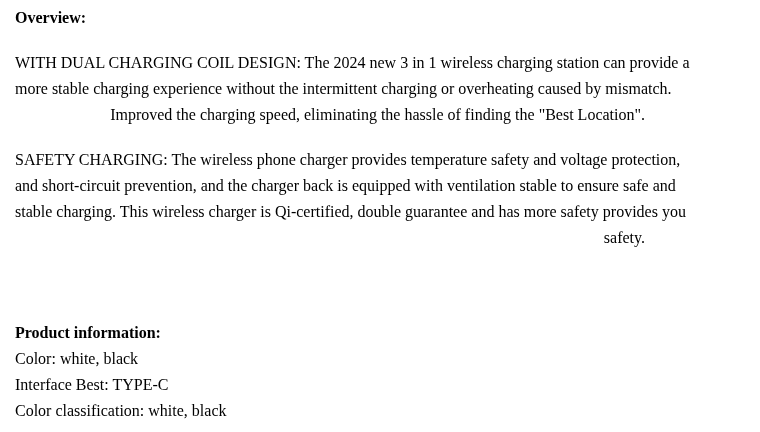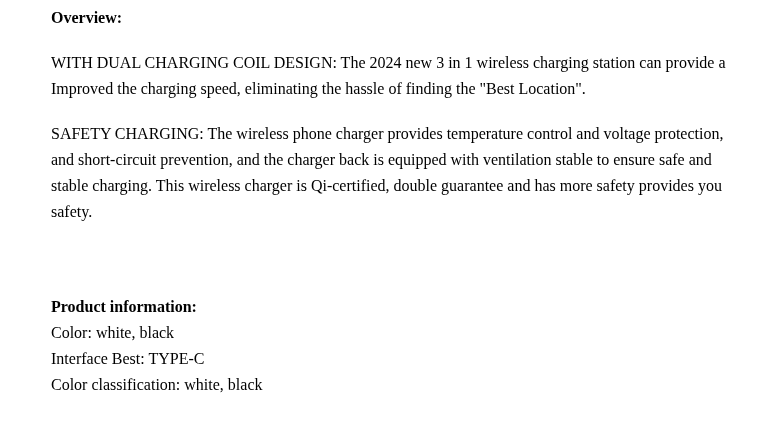--- a/index.html
+++ b/index.html
@@ -13,49 +13,50 @@
     overflow: hidden;
     font-family: "Liberation Serif", "DejaVu Serif", serif;
     font-size: 16px;
     line-height: 26px;
     color: #000000;
   }
   .page {
     padding: 5px 15px 0 15px;
     box-sizing: border-box;
     width: 660px;
-    margin-left: 36px;
   }
   .heading {
     font-weight: bold;
   }
   .para {
     margin-top: 19px;
+    text-align: right;
   }
   .product-info {
     margin-top: 69px;
   }
   .line {
     white-space: nowrap;
   }
 </style>
 </head>
 <body>
 
 <div class="page">
 
   <div class="heading">Overview:</div>
 
   <div class="para">
     <div class="line">WITH DUAL CHARGING COIL DESIGN: The 2024 new 3 in 1 wireless charging station can provide a</div>
+    <div class="line">more stable charging experience without the intermittent charging or overheating caused by mismatch.</div>
     <div class="line">Improved the charging speed, eliminating the hassle of finding the "Best Location".</div>
   </div>
 
   <div class="para">
-    <div class="line">SAFETY CHARGING: The wireless phone charger provides temperature control and voltage protection,</div>
+    <div class="line">SAFETY CHARGING: The wireless phone charger provides temperature safety and voltage protection,</div>
     <div class="line">and short-circuit prevention, and the charger back is equipped with ventilation stable to ensure safe and</div>
     <div class="line">stable charging. This wireless charger is Qi-certified, double guarantee and has more safety provides you</div>
     <div class="line">safety.</div>
   </div>
 
   <div class="product-info">
     <div class="heading">Product information:</div>
     <div class="line">Color: white, black</div>
     <div class="line">Interface Best: TYPE-C</div>
     <div class="line">Color classification: white, black</div>

